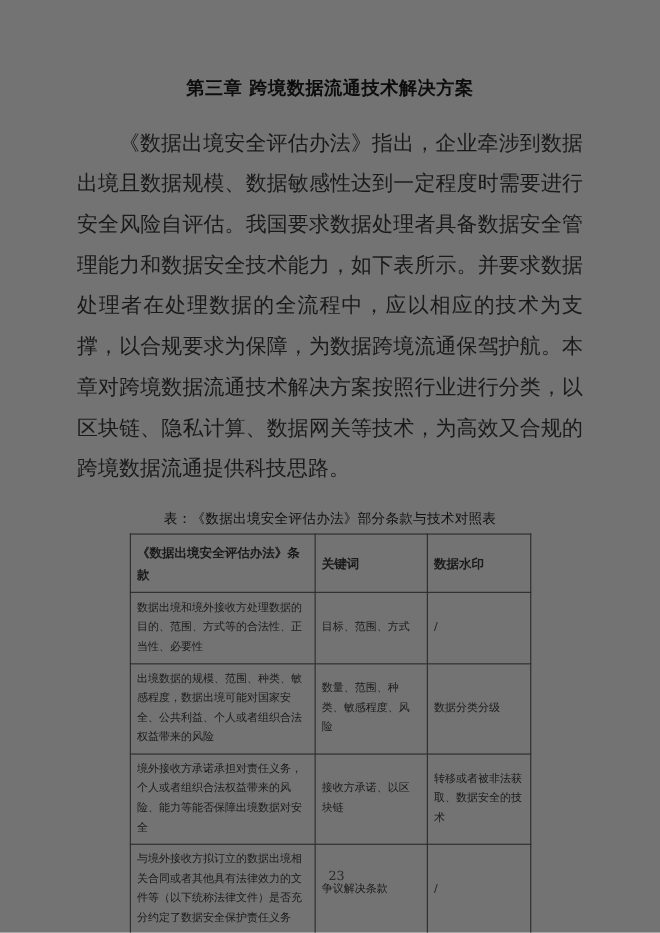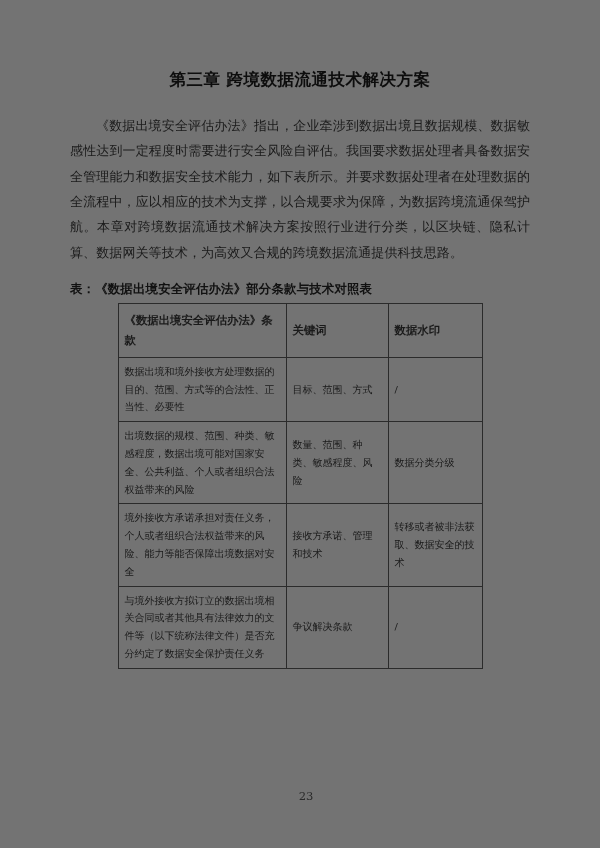--- a/index.html
+++ b/index.html
@@ -28,35 +28,37 @@
     text-align: center;
     font-size: 16.5px;
     font-weight: bold;
     letter-spacing: 0.5px;
     margin: 0;
     padding-top: 68px;
     line-height: 1.4;
     color: #0d0d0d;
   }
   .body-para {
-    font-size: 13px;
+    font-size: 19px;
     line-height: 1.95;
     text-align: justify;
     text-justify: inter-ideograph;
     text-indent: 2em;
     margin: 0;
     color: #1a1a1a;
     letter-spacing: 0.1px;
+    font-family: Liberation Mono, monospace;
   }
   .para-intro {
     margin-top: 22px;
   }
   .table-caption {
+    text-align: center;
     font-size: 12.4px;
-    font-weight: bold;
+    font-weight: normal;
     margin: 16px 0 5px 0;
     letter-spacing: 0.2px;
     color: #111111;
   }
   table.cmp {
     border-collapse: collapse;
     width: 364px;
     margin: 0 auto;
     table-layout: fixed;
   }
@@ -126,21 +128,21 @@
           <td>目标、范围、方式</td>
           <td class="center-slash">/</td>
         </tr>
         <tr>
           <td>出境数据的规模、范围、种类、敏感程度，数据出境可能对国家安全、公共利益、个人或者组织合法权益带来的风险</td>
           <td>数量、范围、种类、敏感程度、风险</td>
           <td>数据分类分级</td>
         </tr>
         <tr>
           <td>境外接收方承诺承担对责任义务，个人或者组织合法权益带来的风险、能力等能否保障出境数据对安全</td>
-          <td>接收方承诺、管理和技术</td>
+          <td>接收方承诺、以区块链</td>
           <td>转移或者被非法获取、数据安全的技术</td>
         </tr>
         <tr>
           <td>与境外接收方拟订立的数据出境相关合同或者其他具有法律效力的文件等（以下统称法律文件）是否充分约定了数据安全保护责任义务</td>
           <td>争议解决条款</td>
           <td class="center-slash">/</td>
         </tr>
 
       </tbody>
     </table>

